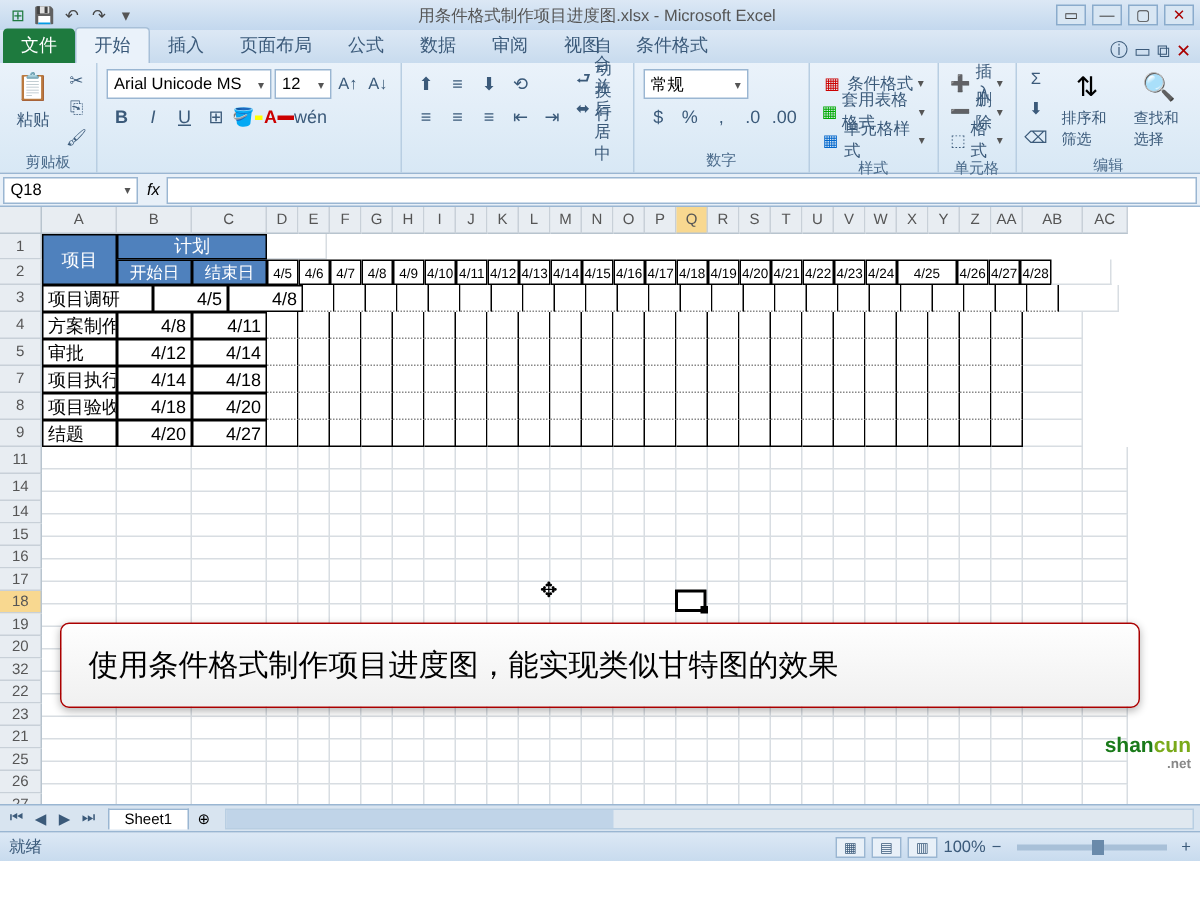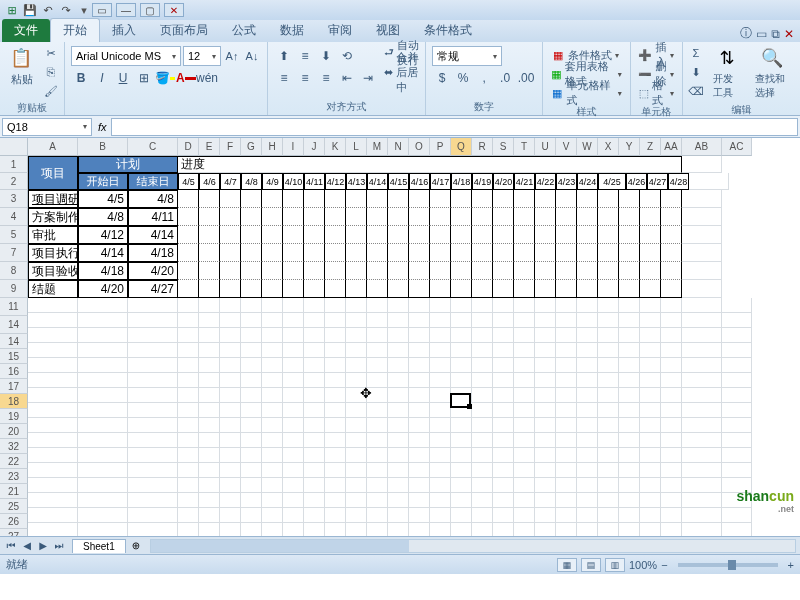--- a/index.html
+++ b/index.html
@@ -119,20 +119,21 @@
 <body>
 
 <div class="titlebar">
   <div class="qat">
     <span class="qat-icon" style="color:#1e7a3e">⊞</span>
     <span class="qat-icon">💾</span>
     <span class="qat-icon">↶</span>
     <span class="qat-icon">↷</span>
     <span class="qat-icon tri">▾</span>
   </div>
+  <div class="title">用条件格式制作项目进度图.xlsx - Microsoft Excel</div>
   <div class="wincontrols">
     <span>▭</span>
     <span>—</span>
     <span>▢</span>
     <span style="color:#a00">✕</span>
   </div>
 </div>
 
 <div class="ribbon-tabs">
   <div class="file-tab">文件</div>
@@ -226,21 +227,20 @@
         <div class="style-btn">
             <span class="sicon">⮐</span>
             <span>自动换行</span>
           </div>
         <div class="style-btn">
             <span class="sicon">⬌</span>
             <span>合并后居中</span>
           </div>
       </div>
     </div>
-    <div class="ribbon-group-label">对齐方式</div>
   </div>
 
   <div class="ribbon-group">
     <div class="ribbon-group-content">
       <div class="num-group-inner">
         <div class="num-select">
             <span>常规</span>
             <span class="tri">▾</span>
           </div>
         <div class="align-row">
@@ -303,21 +303,21 @@
 
   <div class="ribbon-group" style="border-right:none">
     <div class="ribbon-group-content">
       <div class="edit-col">
         <span class="small-btn">Σ</span>
         <span class="small-btn">⬇</span>
         <span class="small-btn">⌫</span>
       </div>
       <div class="big-btn">
         <span class="icon">⇅</span>
-        <span class="lbl" style="font-size:10px">开发工具</span>
+        <span class="lbl" style="font-size:10px">排序和筛选</span>
       </div>
       <div class="big-btn">
         <span class="icon">🔍</span>
         <span class="lbl" style="font-size:10px">查找和选择</span>
       </div>
     </div>
     <div class="ribbon-group-label">编辑</div>
   </div>
 </div>
 
@@ -388,21 +388,20 @@
       <div class="row-h" style="height: 15px;">23</div>
       <div class="row-h" style="height: 15px;">21</div>
       <div class="row-h" style="height: 15px;">25</div>
       <div class="row-h" style="height: 15px;">26</div>
       <div class="row-h" style="height: 15px;">27</div>
     </div>
   <div class="cells" id="cells">
       <div class="cell-row" style="height: 17px;">
         <div class="cell tbl-hdr" style="width: 50px; height: 34px; position: relative; z-index: 1; margin-bottom: -17px;">项目</div>
         <div class="cell tbl-hdr" style="width: 100px;">计划</div>
-        <div class="cell prog-hdr" style="width: 504px;">进度</div>
         <div class="cell " style="width: 40px;"></div>
       </div>
       <div class="cell-row" style="height: 17px;">
         <div class="cell " style="width: 50px;"></div>
         <div class="cell tbl-hdr2" style="width: 50px;">开始日</div>
         <div class="cell tbl-hdr2" style="width: 50px;">结束日</div>
         <div class="cell date-hdr" style="width: 21px;">4/5</div>
         <div class="cell date-hdr" style="width: 21px;">4/6</div>
         <div class="cell date-hdr" style="width: 21px;">4/7</div>
         <div class="cell date-hdr" style="width: 21px;">4/8</div>
@@ -415,28 +414,28 @@
         <div class="cell date-hdr" style="width: 21px;">4/15</div>
         <div class="cell date-hdr" style="width: 21px;">4/16</div>
         <div class="cell date-hdr" style="width: 21px;">4/17</div>
         <div class="cell date-hdr" style="width: 21px;">4/18</div>
         <div class="cell date-hdr" style="width: 21px;">4/19</div>
         <div class="cell date-hdr" style="width: 21px;">4/20</div>
         <div class="cell date-hdr" style="width: 21px;">4/21</div>
         <div class="cell date-hdr" style="width: 21px;">4/22</div>
         <div class="cell date-hdr" style="width: 21px;">4/23</div>
         <div class="cell date-hdr" style="width: 21px;">4/24</div>
-        <div class="cell date-hdr" style="width: 28px;">4/25</div>
+        <div class="cell date-hdr" style="width: 40px;">4/25</div>
         <div class="cell date-hdr" style="width: 21px;">4/26</div>
         <div class="cell date-hdr" style="width: 21px;">4/27</div>
         <div class="cell date-hdr" style="width: 21px;">4/28</div>
         <div class="cell " style="width: 40px;"></div>
       </div>
       <div class="cell-row" style="height: 18px;">
-        <div class="cell tbl-cell" style="width: 50px; text-decoration: underline;">项目调研</div>
+        <div class="cell tbl-cell" style="width: 74px;">项目调研</div>
         <div class="cell tbl-cell r" style="width: 50px;">4/5</div>
         <div class="cell tbl-cell r" style="width: 50px;">4/8</div>
         <div class="cell gantt-cell" style="width: 21px;"></div>
         <div class="cell gantt-cell" style="width: 21px;"></div>
         <div class="cell gantt-cell" style="width: 21px;"></div>
         <div class="cell gantt-cell" style="width: 21px;"></div>
         <div class="cell gantt-cell" style="width: 21px;"></div>
         <div class="cell gantt-cell" style="width: 21px;"></div>
         <div class="cell gantt-cell" style="width: 21px;"></div>
         <div class="cell gantt-cell" style="width: 21px;"></div>
@@ -1100,20 +1099,21 @@
         <div class="cell " style="width: 21px;"></div>
         <div class="cell " style="width: 21px;"></div>
         <div class="cell " style="width: 21px;"></div>
         <div class="cell " style="width: 21px;"></div>
         <div class="cell " style="width: 40px;"></div>
         <div class="cell " style="width: 30px;"></div>
       </div>
     </div>
   <div class="sel-cell" id="selcell" style="left: 450px; top: 255px; width: 21px; height: 15px;"></div>
   <div class="cursor-cross" style="left:360px; top:247px">✥</div>
+  <div class="caption-box">使用条件格式制作项目进度图，能实现类似甘特图的效果</div>
   <div class="watermark">
     <span class="s1">shan</span><span class="s2">cun</span>
     <span class="s3">.net</span>
   </div>
 </div>
 
 <div class="sheet-tabs-bar">
   <div class="sheet-nav">
     <span>⏮</span>
     <span>◀</span>

